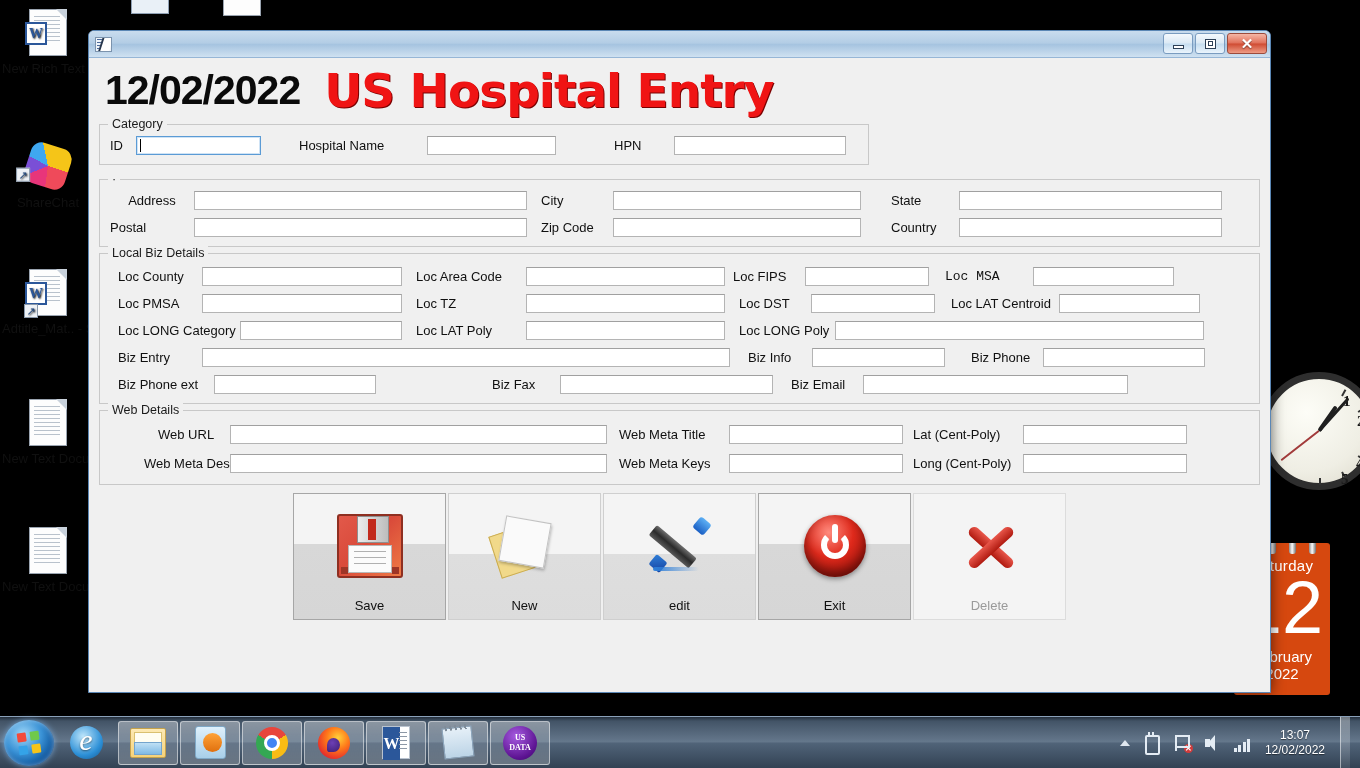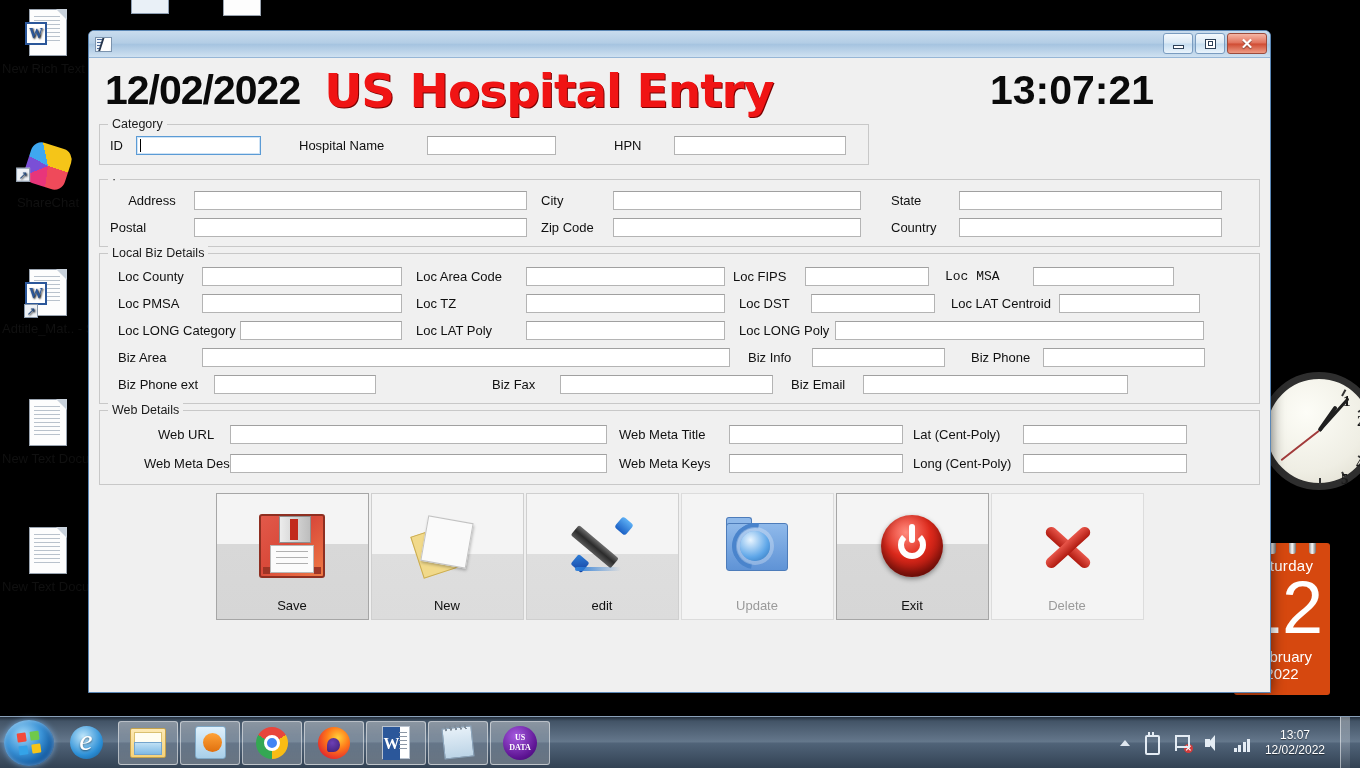--- a/index.html
+++ b/index.html
@@ -557,21 +557,20 @@
           <div class="closeglyph">✕</div>
         </div>
       </div>
     </div>
 
     <div id="form-body">
 
       <div id="header-row">
         <div id="hdr-date">12/02/2022</div>
         <div id="hdr-title">US Hospital Entry</div>
-        <div id="hdr-time">13:07:21</div>
       </div>
 
       <div id="total-records">
         <span>Total Records :</span>
         <span class="val">—</span>
       </div>
 
       <div class="groupbox" id="category-box">
         <div class="gb-legend">Category</div>
         <div class="row" style="margin-bottom:0;">
@@ -632,21 +631,21 @@
         <div class="row">
           <span class="lbl" style="width:130px;padding-left:8px;">Loc LONG Category</span>
           <div class="fld" style="width:162px;"></div>
           <span class="lbl" style="width:110px;margin-left:14px;">Loc LAT Poly</span>
           <div class="fld" style="width:199px;"></div>
           <span class="lbl" style="width:96px;margin-left:14px;">Loc LONG Poly</span>
           <div class="fld" style="width:369px;"></div>
         </div>
 
         <div class="row">
-          <span class="lbl" style="width:92px;padding-left:8px;">Biz Area</span>
+          <span class="lbl" style="width:92px;padding-left:8px;">Biz Entry</span>
           <div class="fld" style="width:528px;"></div>
           <span class="lbl" style="width:64px;margin-left:18px;">Biz Info</span>
           <div class="fld" style="width:133px;"></div>
           <span class="lbl" style="width:72px;margin-left:26px;">Biz Phone</span>
           <div class="fld" style="width:162px;"></div>
         </div>
 
         <div class="row" style="margin-bottom:0;">
           <span class="lbl" style="width:104px;padding-left:8px;">Biz Phone ext</span>
           <div class="fld" style="width:162px;"></div>
@@ -714,31 +713,20 @@
             <div class="ico-pen">
                 <div class="body"></div>
                 <div class="cap"></div>
                 <div class="tip"></div>
                 <div class="stroke"></div>
               </div>
           </div>
           <span>edit</span>
         </div>
 
-        <div class="tbtn disabled">
-          <div class="ico">
-            <div class="ico-update">
-                <div class="tab"></div>
-                <div class="fold"></div>
-                <div class="arc"></div>
-                <div class="globe"></div>
-              </div>
-          </div>
-          <span>Update</span>
-        </div>
 
         <div class="tbtn pressed">
           <div class="ico">
             <div class="ico-power">
                 <div class="ring"></div>
                 <div class="bar"></div>
               </div>
           </div>
           <span>Exit</span>
         </div>

